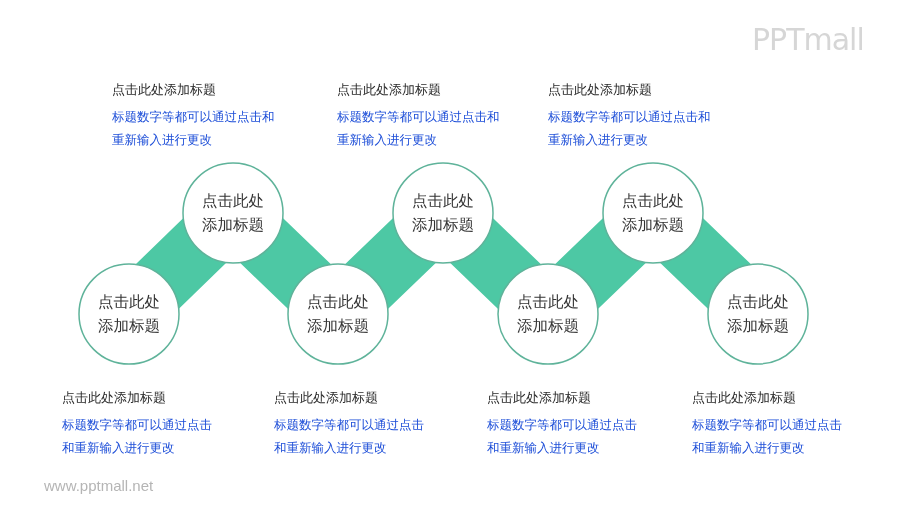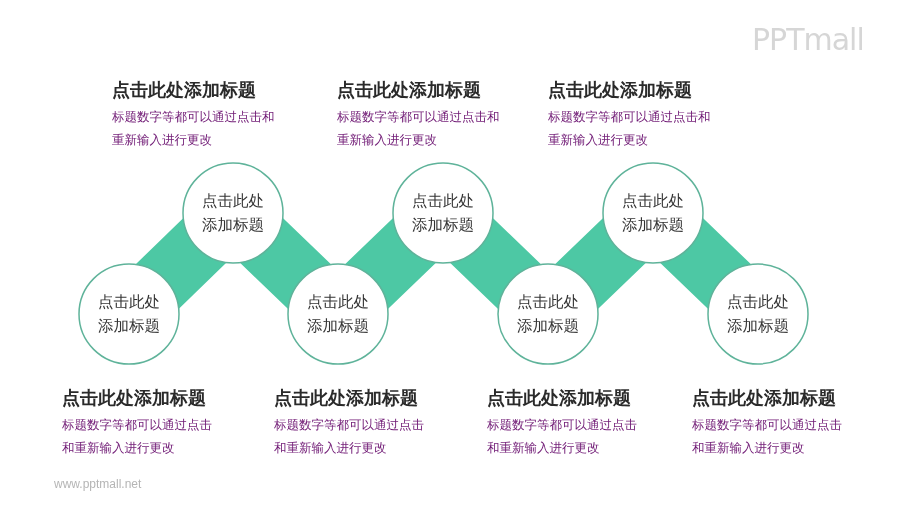--- a/index.html
+++ b/index.html
@@ -19,23 +19,23 @@
       left: 752px;
       top: 22px;
       font-family: "DejaVu Sans", sans-serif;
       font-size: 30px;
       font-weight: normal;
       color: #d6d6d6;
       letter-spacing: -1px;
     }
     .footer-url {
       position: absolute;
-      left: 54px;
+      left: 44px;
       top: 477px;
-      font-size: 12px;
+      font-size: 15px;
       color: #b5b5b5;
       font-family: "Liberation Sans", sans-serif;
     }
     svg.diagram {
       position: absolute;
       left: 0;
       top: 0;
     }
     .node-label {
       position: absolute;
@@ -48,30 +48,30 @@
       font-size: 15.5px;
       line-height: 24px;
       color: #333333;
       text-align: right;
     }
     .caption {
       position: absolute;
       width: 180px;
     }
     .caption-title {
-      font-size: 18px;
-      font-weight: bold;
+      font-size: 13px;
+      font-weight: normal;
       color: #2a2a2a;
       line-height: 20px;
       margin-bottom: 5px;
       white-space: nowrap;
     }
     .caption-desc {
       font-size: 12.5px;
-      color: #701a75;
+      color: #1d4ed8;
       line-height: 23px;
       width: 168px;
       word-break: break-all;
     }
   </style>
 </head>
 <body>
 
 <div class="logo">PPTmall</div>
 

